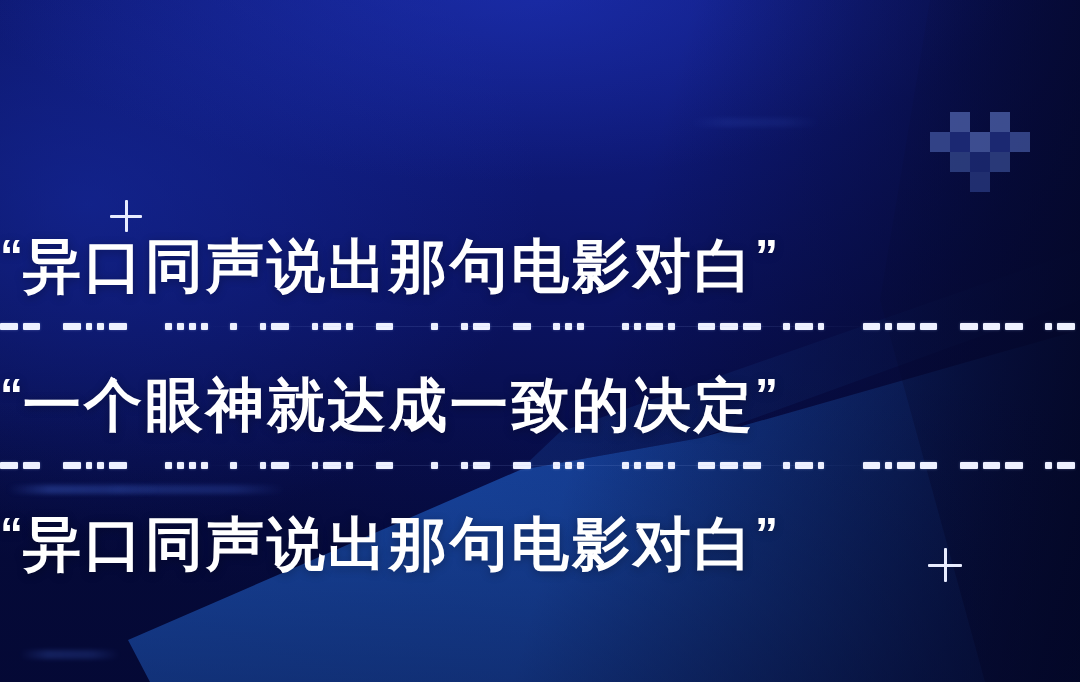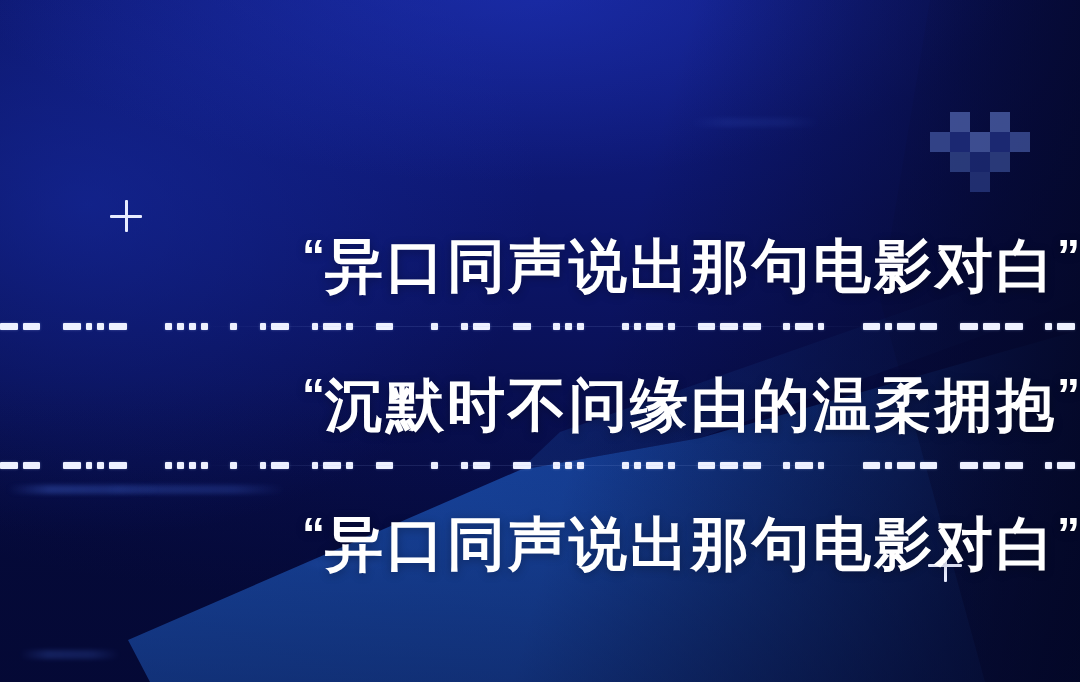--- a/index.html
+++ b/index.html
@@ -94,21 +94,21 @@
     left: 0;
     right: 0;
     top: 0;
     height: 682px;
   }
 
   .quote-line {
     position: absolute;
     left: 0;
     width: 1080px;
-    text-align: right;
+    text-align: left;
     color: #ffffff;
     font-size: 58px;
     line-height: 1;
     letter-spacing: 2px;
     font-weight: 700;
     white-space: nowrap;
     text-shadow: 0 2px 10px rgba(0,0,0,0.30);
   }
   .quote-line .mark {
     font-size: 46px;
@@ -292,21 +292,21 @@
       <span class="gap"></span>
       <span class="tick dash"></span>
       <span class="tick dash"></span>
       <span class="tick dash"></span>
       <span class="gap"></span>
       <span class="tick dot"></span>
       <span class="tick dash"></span>
     </div>
 
     <div class="quote-line" id="line2">
-      <span class="mark open">“</span><span class="body">沉默时不问缘由的温柔拥抱</span><span class="mark close">”</span>
+      <span class="mark open">“</span><span class="body">一个眼神就达成一致的决定</span><span class="mark close">”</span>
     </div>
 
     <div class="divider" id="div2">
       <div class="glowline"></div>
       <span class="tick dash"></span>
       <span class="tick dash"></span>
       <span class="gap"></span>
       <span class="tick dash"></span>
       <span class="tick dot"></span>
       <span class="tick dot"></span>

